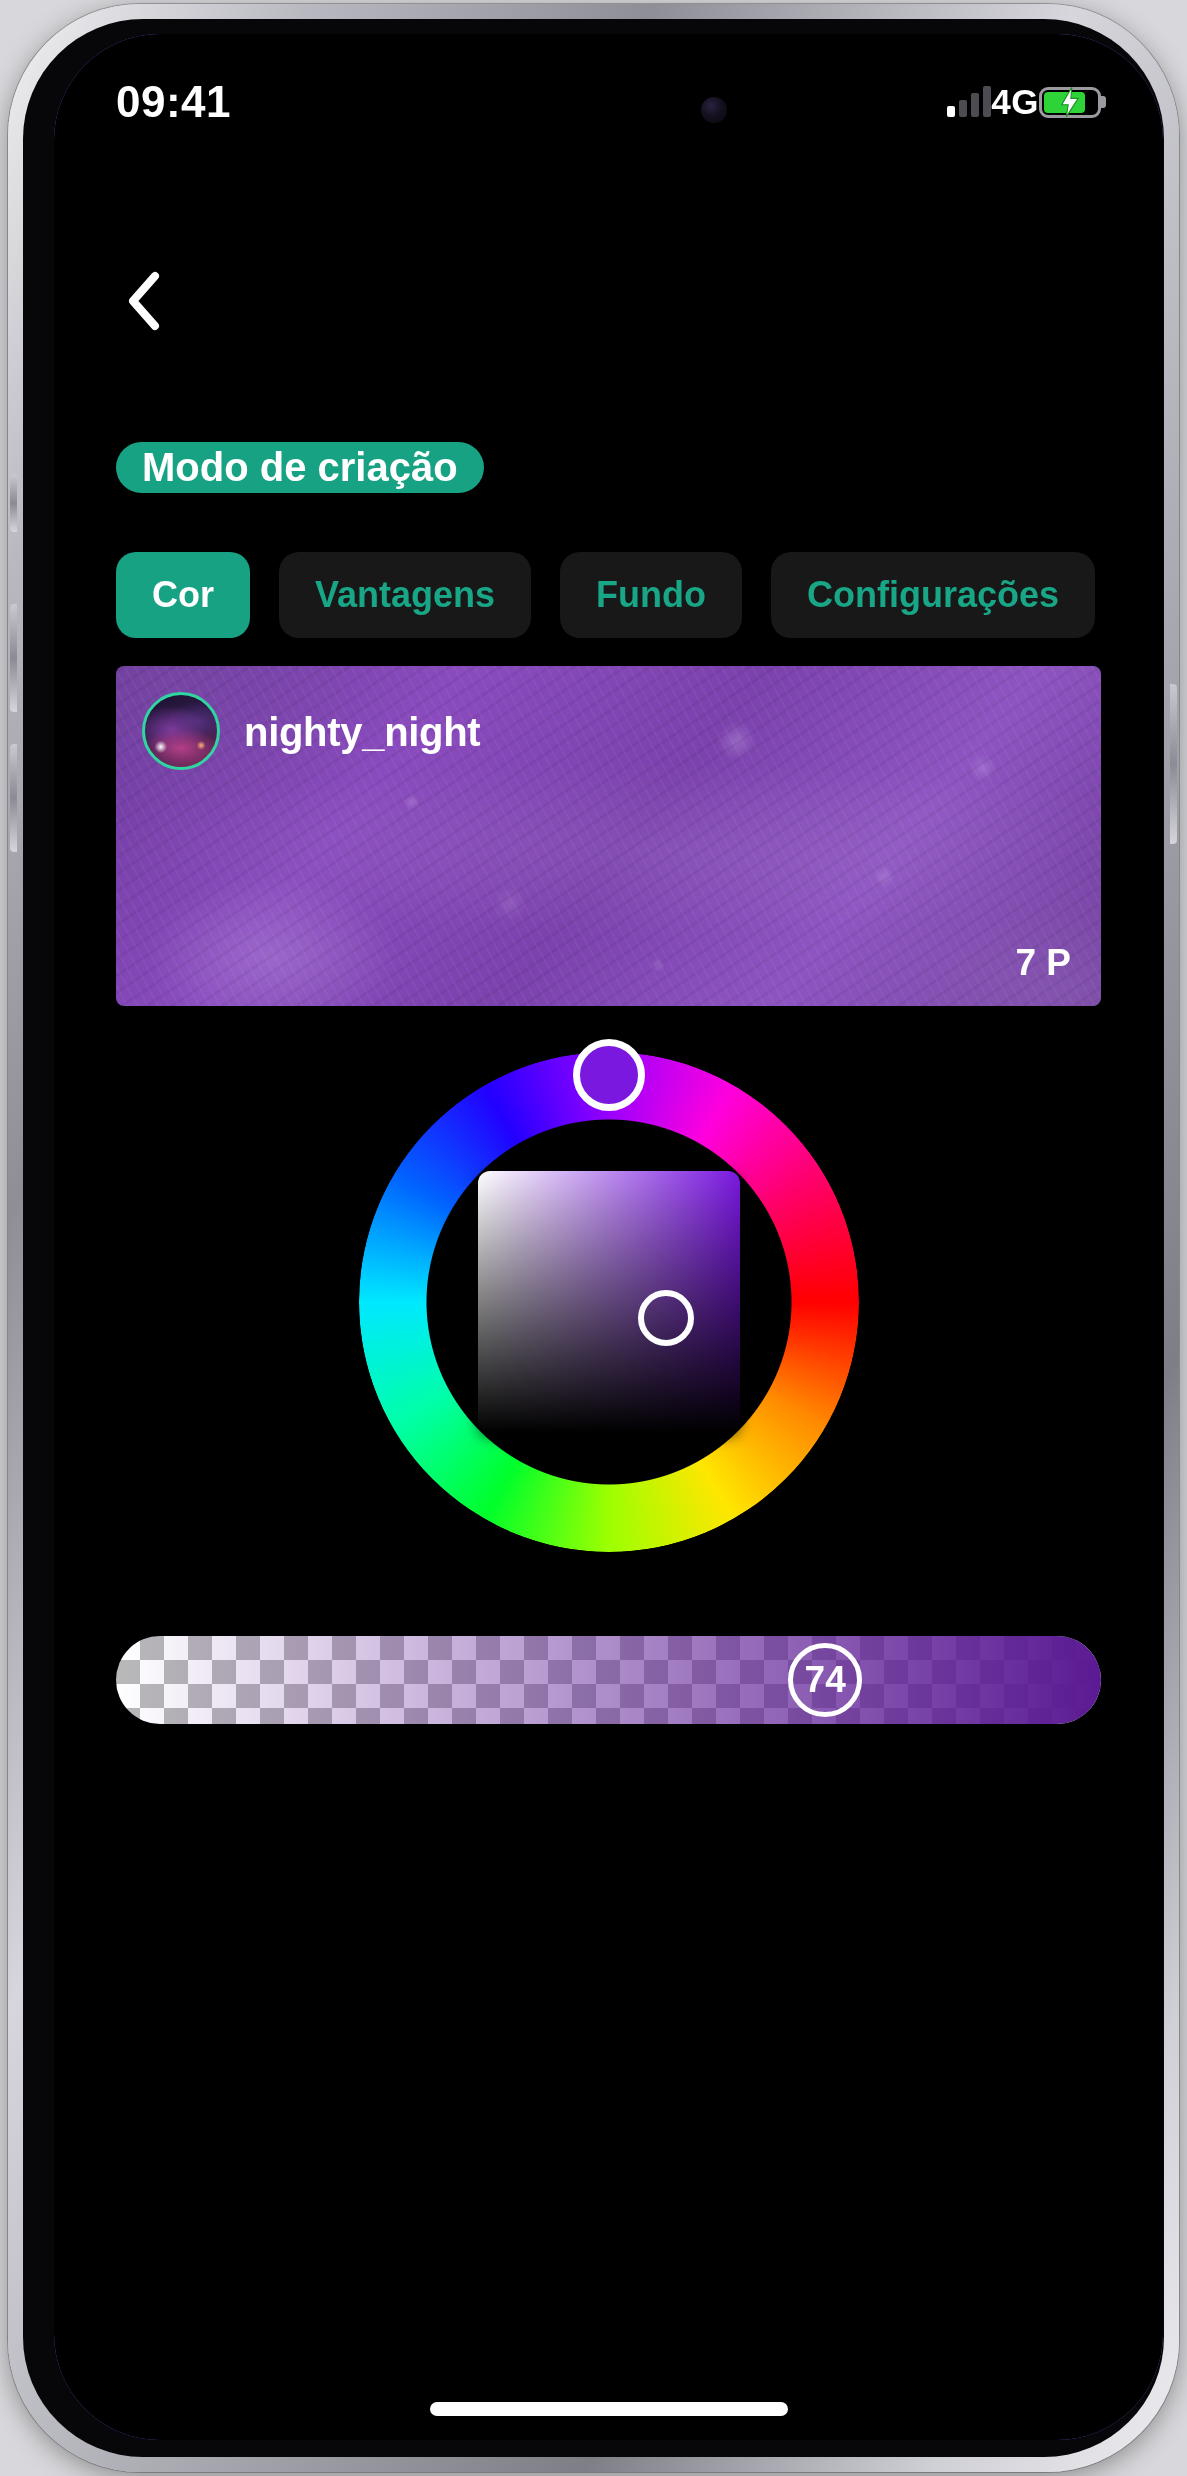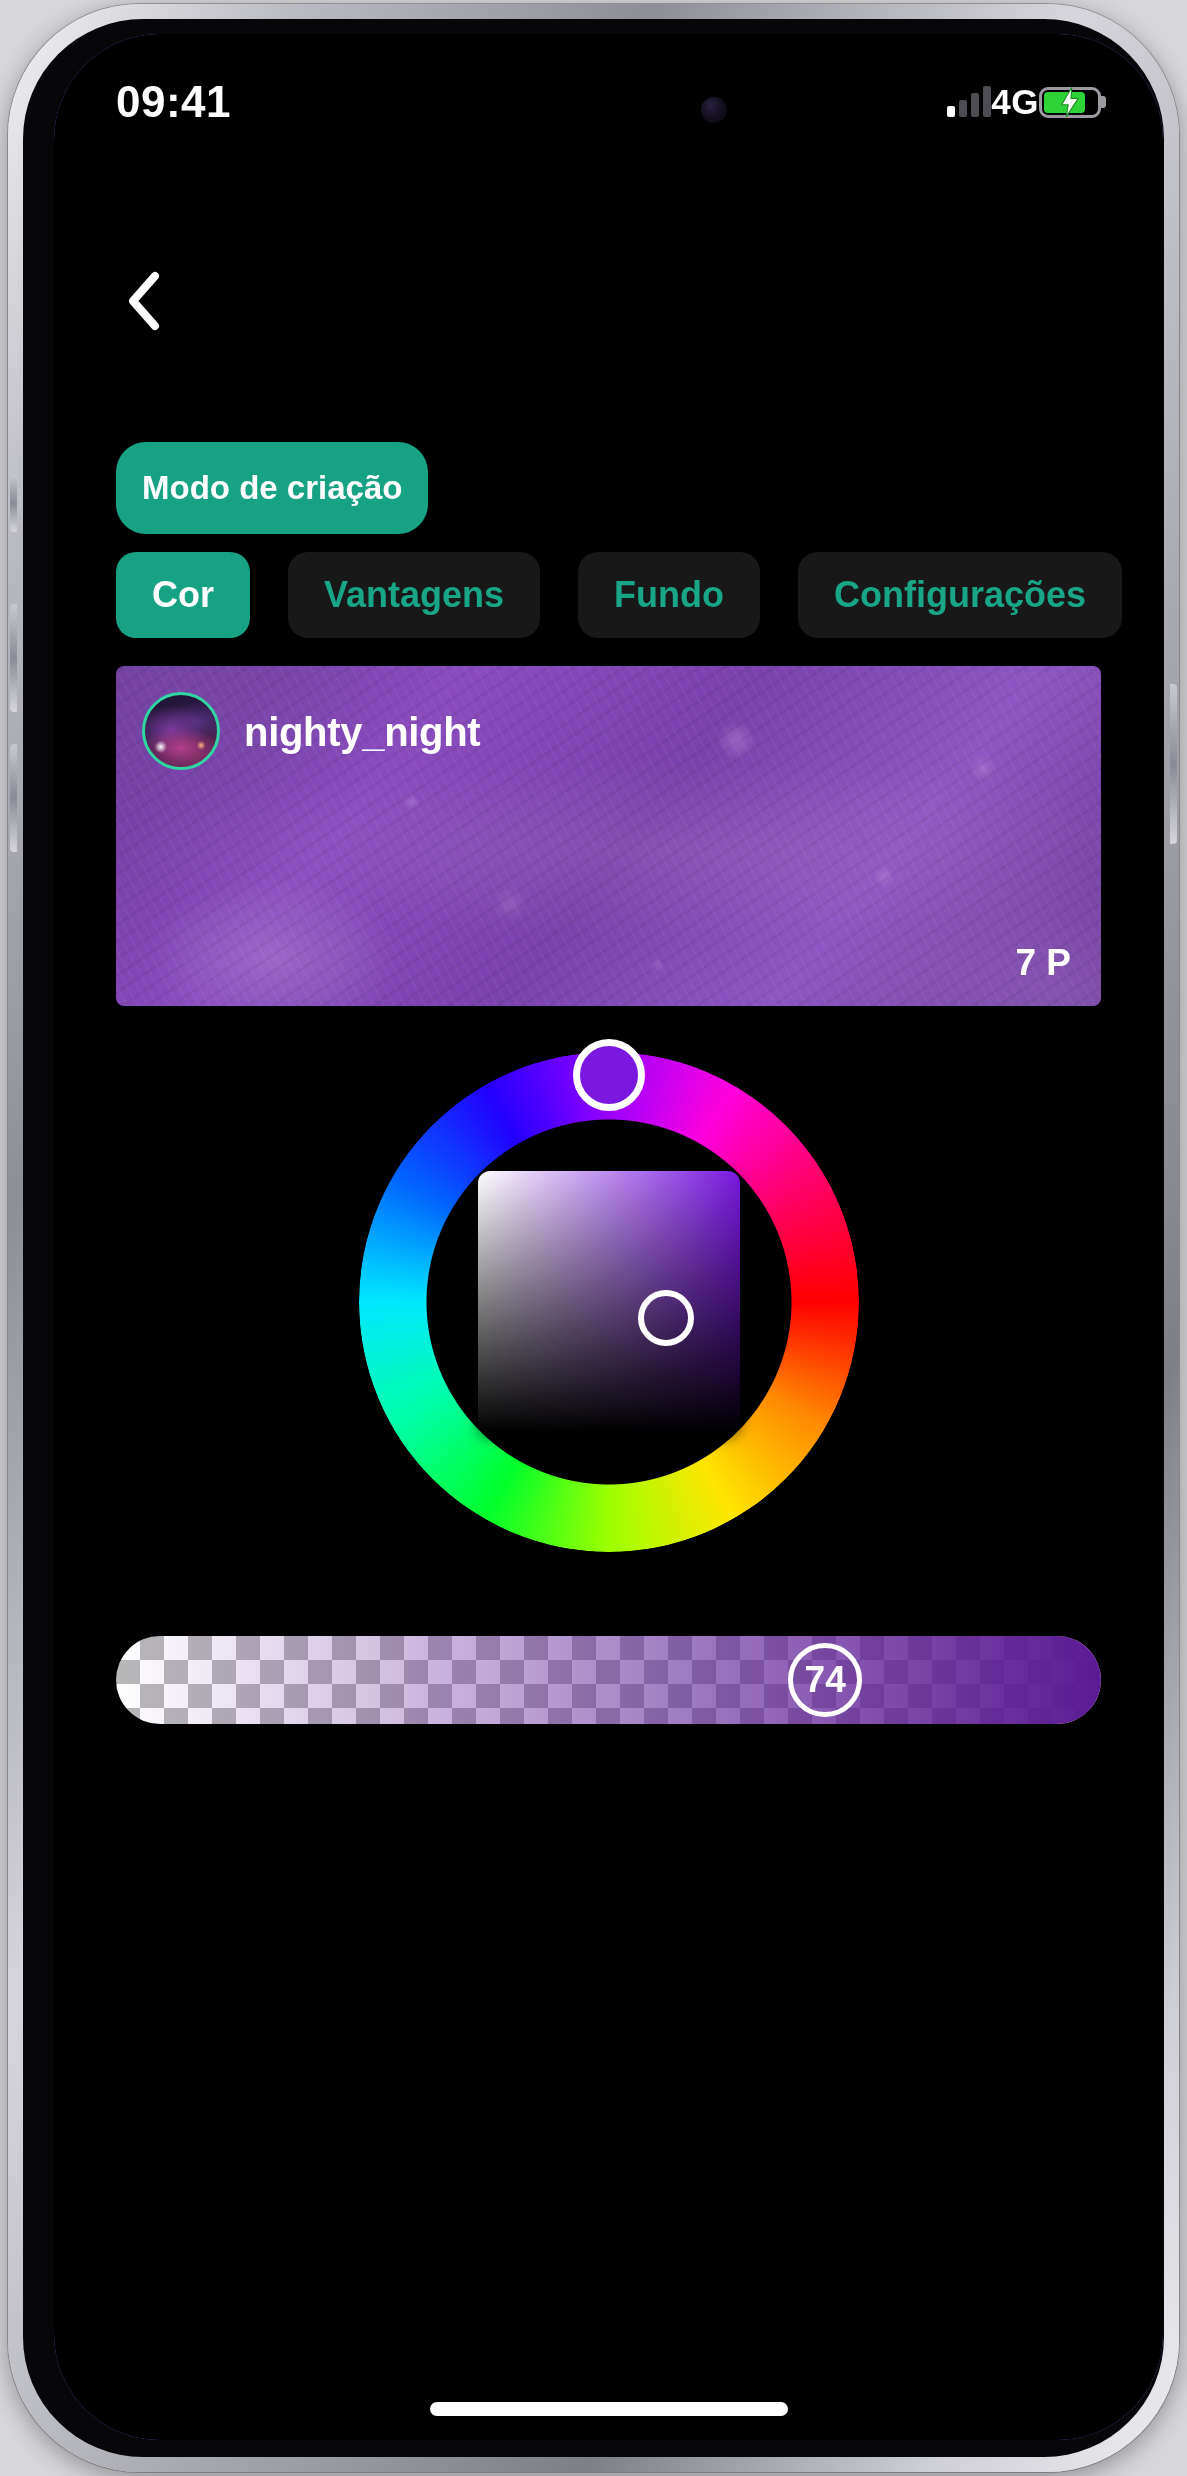--- a/index.html
+++ b/index.html
@@ -114,30 +114,30 @@
     cursor: pointer;
   }
   #page-title {
     position: absolute; left: 62px; top: 198px;
     color: #ffffff; font-size: 57px; font-weight: bold;
     letter-spacing: -0.5px; white-space: nowrap;
   }
   #mode-badge {
     position: absolute; left: 62px; top: 290px;
     background: #17a383; color: #ffffff;
-    font-size: 33px; font-weight: bold;
-    padding: 27px 26px; border-radius: 30px;
+    font-size: 40px; font-weight: bold;
+    padding: 3px 26px; border-radius: 30px;
     white-space: nowrap;
     text-align: right;
   }
 
   
   #tabs {
     position: absolute; left: 62px; top: 400px;
-    display: flex; gap: 38px; white-space: nowrap;
+    display: flex; gap: 29px; white-space: nowrap;
   }
   .tab {
     background: #181818; color: #18a686;
     font-size: 36px; font-weight: bold;
     padding: 22px 36px; border-radius: 20px;
     cursor: pointer;
   }
   .tab.active { background: #17a383; color: #ffffff; }
 
   

